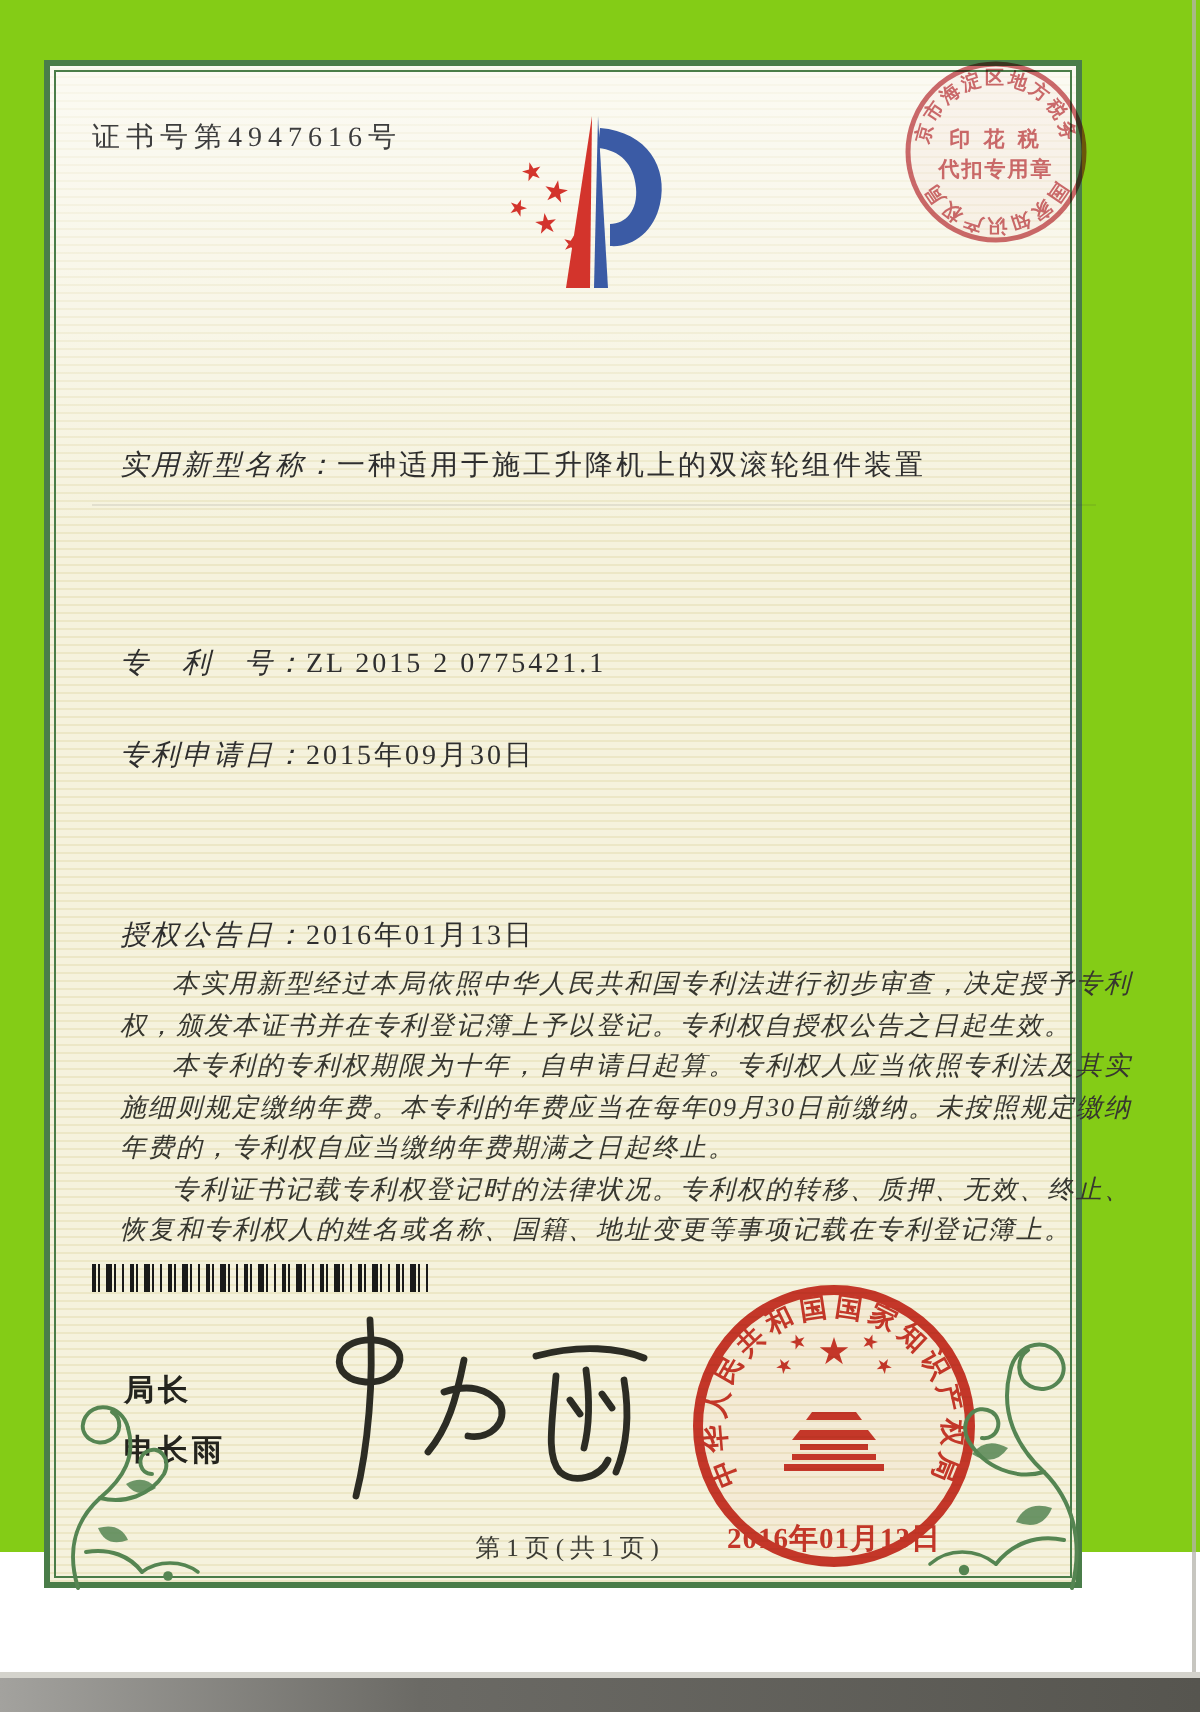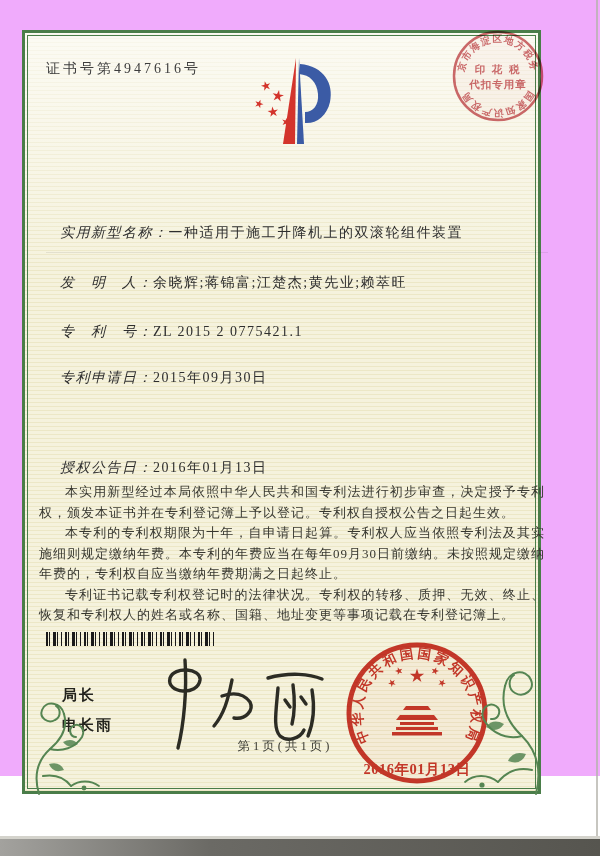--- a/index.html
+++ b/index.html
@@ -1,19 +1,19 @@
 <!DOCTYPE html>
 <html><head>
 <meta charset="utf-8">
 <style>
   html,body{margin:0;padding:0;width:600px;height:856px;overflow:hidden;background:#ffffff;}
   *{box-sizing:border-box;}
   body{font-family:"Liberation Serif","DejaVu Serif",serif;}
 
-  .paper{position:absolute;left:0;top:0;width:600px;height:776px;background:#f0abfc;}
+  .paper{position:absolute;left:0;top:0;width:600px;height:776px;background:#84cc16;}
 
   
   .frame{position:absolute;left:22px;top:30px;width:519px;height:764px;
          border:3px solid #4a7d49;
          background:
            linear-gradient(180deg, rgba(255,255,255,.65) 0%, rgba(255,255,255,0) 32%),
            repeating-linear-gradient(0deg,#ece7c6 0px,#ece7c6 1px,#f5f2dd 1px,#f5f2dd 4px);}
   .frame-inner{position:absolute;inset:2px;border:1px solid #4a7d49;}
 
   .cert-no{position:absolute;left:46px;top:60px;font-size:14px;letter-spacing:3px;color:#3d3d3d;}
@@ -22,21 +22,21 @@
 
   .title{position:absolute;left:0;top:146px;width:570px;text-align:center;
          font-size:35px;font-weight:600;letter-spacing:7px;color:#141414;}
 
   .row{position:absolute;left:60px;width:480px;font-size:14px;color:#2e2e2e;
        letter-spacing:1.5px;white-space:nowrap;}
   .row .lbl{letter-spacing:1.5px;font-style:italic;}
   .row-underline{position:absolute;left:46px;top:252px;width:502px;height:1px;
                  background:rgba(60,60,60,.10);}
 
-  .paras{position:absolute;left:39px;top:482px;width:506px;
+  .paras{position:absolute;left:60px;top:482px;width:506px;font-style:italic;
          font-size:13px;line-height:20.5px;color:#37372f;letter-spacing:1px;
          text-align:justify;}
   .paras p{margin:0;text-indent:2em;}
 
   .barcode{position:absolute;left:46px;top:632px;width:170px;height:14px;
     background:repeating-linear-gradient(90deg,
       #1a1a1a 0 2px, transparent 2px 3px,
       #1a1a1a 3px 4px, transparent 4px 7px,
       #1a1a1a 7px 10px, transparent 10px 11px,
       #1a1a1a 11px 12px, transparent 12px 15px,
@@ -46,21 +46,21 @@
                  font-weight:700;font-size:15px;color:#24241e;letter-spacing:2px;}
   .officer-name{position:absolute;left:62px;top:716px;font-family:"Liberation Sans",sans-serif;
                 font-weight:700;font-size:15px;color:#24241e;letter-spacing:2px;}
   .signature{position:absolute;left:140px;top:652px;width:200px;height:108px;}
 
   .seal{position:absolute;left:342px;top:638px;width:150px;height:150px;overflow:visible;
         mix-blend-mode:multiply;opacity:.95;}
   .stamp{position:absolute;left:448px;top:26px;width:100px;height:100px;overflow:visible;
          mix-blend-mode:multiply;opacity:.88;}
 
-  .footer{position:absolute;left:0;top:738px;width:570px;text-align:center;
+  .footer{position:absolute;left:0;top:766px;width:570px;text-align:center;
           font-size:12.5px;letter-spacing:3px;color:#3c3c34;}
 
   .orn-left{position:absolute;left:29px;top:684px;width:86px;height:112px;}
   .orn-right{position:absolute;left:460px;top:646px;width:84px;height:150px;}
 
   .scan-line{position:absolute;left:0;top:836px;width:600px;height:3px;background:#d4d3cc;}
   .scan-bottom{position:absolute;left:0;top:839px;width:600px;height:17px;
                background:linear-gradient(90deg,#a3a29e 0%,#6b6a65 35%,#56554f 100%);}
   .scan-right{position:absolute;top:0;right:2px;width:2px;height:836px;background:#b4b3ab;opacity:.75;}
 </style>
@@ -88,23 +88,20 @@
       <polygon points="53,4 51,90 58,90" fill="#3b5ba5"></polygon>
       <path d="M 54 10 C 78 12 88 30 84 48 C 81 62 70 70 59 69 L 59 58 C 67 58 73 51 72 40 C 71 28 64 21 53 20 Z" fill="#3b5ba5"></path>
     </g>
   </svg>
 
 
   <div class="row" style="top:224px">
     <span class="lbl">实用新型名称：</span><span>一种适用于施工升降机上的双滚轮组件装置</span>
   </div>
   <div class="row-underline"></div>
-  <div class="row" style="top:274px">
-    <span class="lbl">发　明　人：</span><span>余晓辉;蒋锦富;江楚杰;黄先业;赖萃旺</span>
-  </div>
   <div class="row" style="top:323px">
     <span class="lbl">专　利　号：</span><span>ZL 2015 2 0775421.1</span>
   </div>
   <div class="row" style="top:369px">
     <span class="lbl">专利申请日：</span><span>2015年09月30日</span>
   </div>
   <div class="row" style="top:459px">
     <span class="lbl">授权公告日：</span><span>2016年01月13日</span>
   </div>
 

